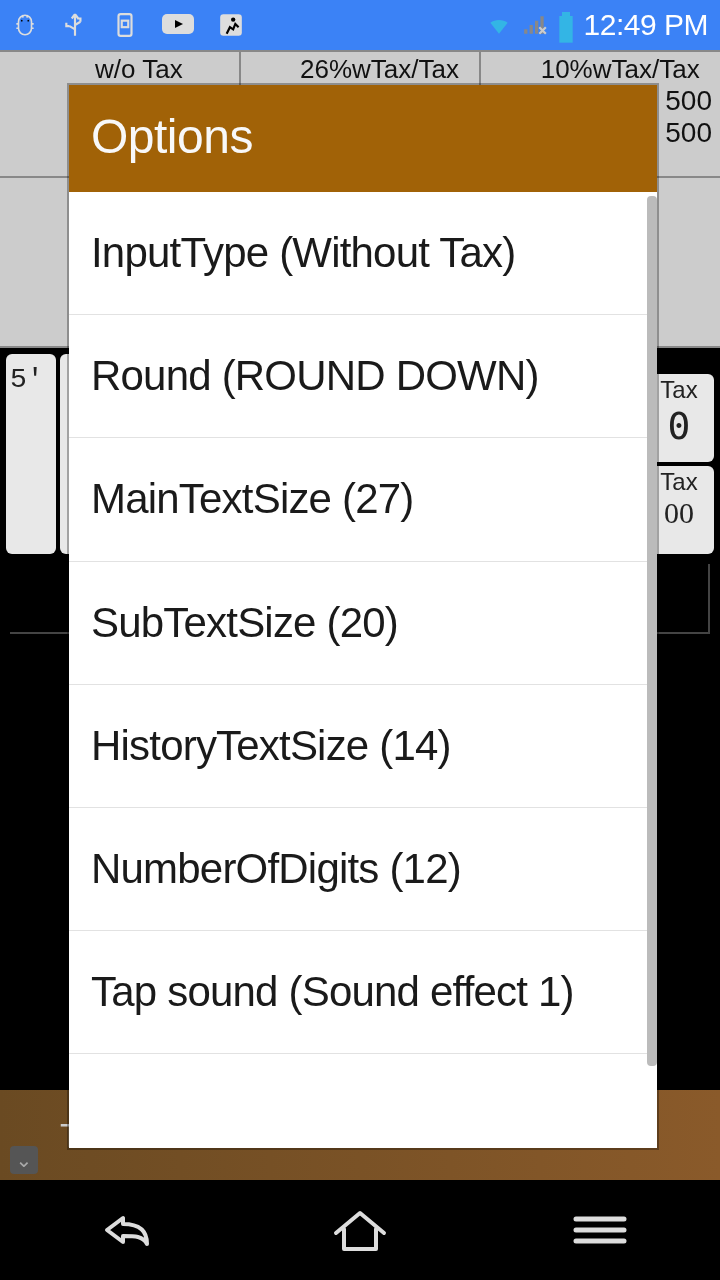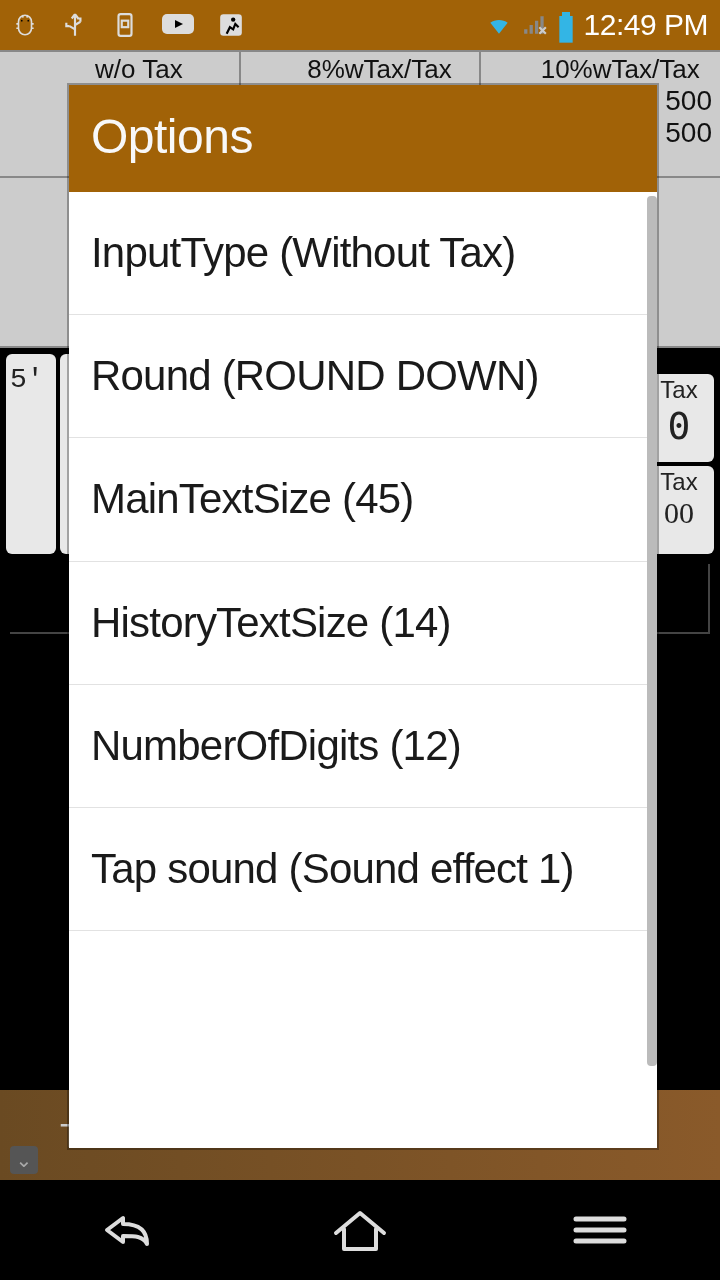--- a/index.html
+++ b/index.html
@@ -9,21 +9,21 @@
     overflow: hidden;
     background: #000;
     font-family: "Segoe UI", Arial, sans-serif;
     position: relative;
   }
   
   .status-bar {
     position: absolute;
     top: 0; left: 0; right: 0;
     height: 50px;
-    background: #a16207;
+    background: #3b82f6;
     display: flex;
     align-items: center;
     justify-content: space-between;
     padding: 0 12px;
     color: #fff;
     font-size: 26px;
     z-index: 10;
   }
   .status-left { display: flex; gap: 24px; align-items: center; }
   .status-right { display: flex; gap: 10px; align-items: center; }
@@ -194,21 +194,21 @@
     <span class="time">12:49 PM</span>
   </div>
 </div>
 
 <div class="app-bg">
   <div class="tax-header">
     <div class="tax-col">
       <div class="tax-col-head">w/o Tax</div>
     </div>
     <div class="tax-col">
-      <div class="tax-col-head">8%wTax/Tax</div>
+      <div class="tax-col-head">26%wTax/Tax</div>
       <div class="tax-val">5,400</div>
       <div class="tax-val">400</div>
     </div>
     <div class="tax-col">
       <div class="tax-col-head">10%wTax/Tax</div>
       <div class="tax-val">500</div>
       <div class="tax-val">500</div>
     </div>
   </div>
   <div class="tax-gap"></div>
@@ -238,21 +238,22 @@
     <span class="banner-chevron">⌄</span>
     <span>Test Banner</span>
   </div>
 </div>
 
 <div class="dialog">
   <div class="dialog-title">Options</div>
   <div class="dialog-list">
     <div class="dialog-item">InputType (Without Tax)</div>
     <div class="dialog-item">Round (ROUND DOWN)</div>
-    <div class="dialog-item">MainTextSize (45)</div>
+    <div class="dialog-item">MainTextSize (27)</div>
+    <div class="dialog-item">SubTextSize (20)</div>
     <div class="dialog-item">HistoryTextSize (14)</div>
     <div class="dialog-item">NumberOfDigits (12)</div>
     <div class="dialog-item">Tap sound (Sound effect 1)</div>
     <div class="dialog-scrollthumb"></div>
   </div>
 </div>
 
 <div class="nav-bar">
   <div class="nav-btn">
     <svg width="70" height="40" viewBox="0 0 70 40" fill="none" stroke="#ddd" stroke-width="4" stroke-linejoin="round" stroke-linecap="round">

